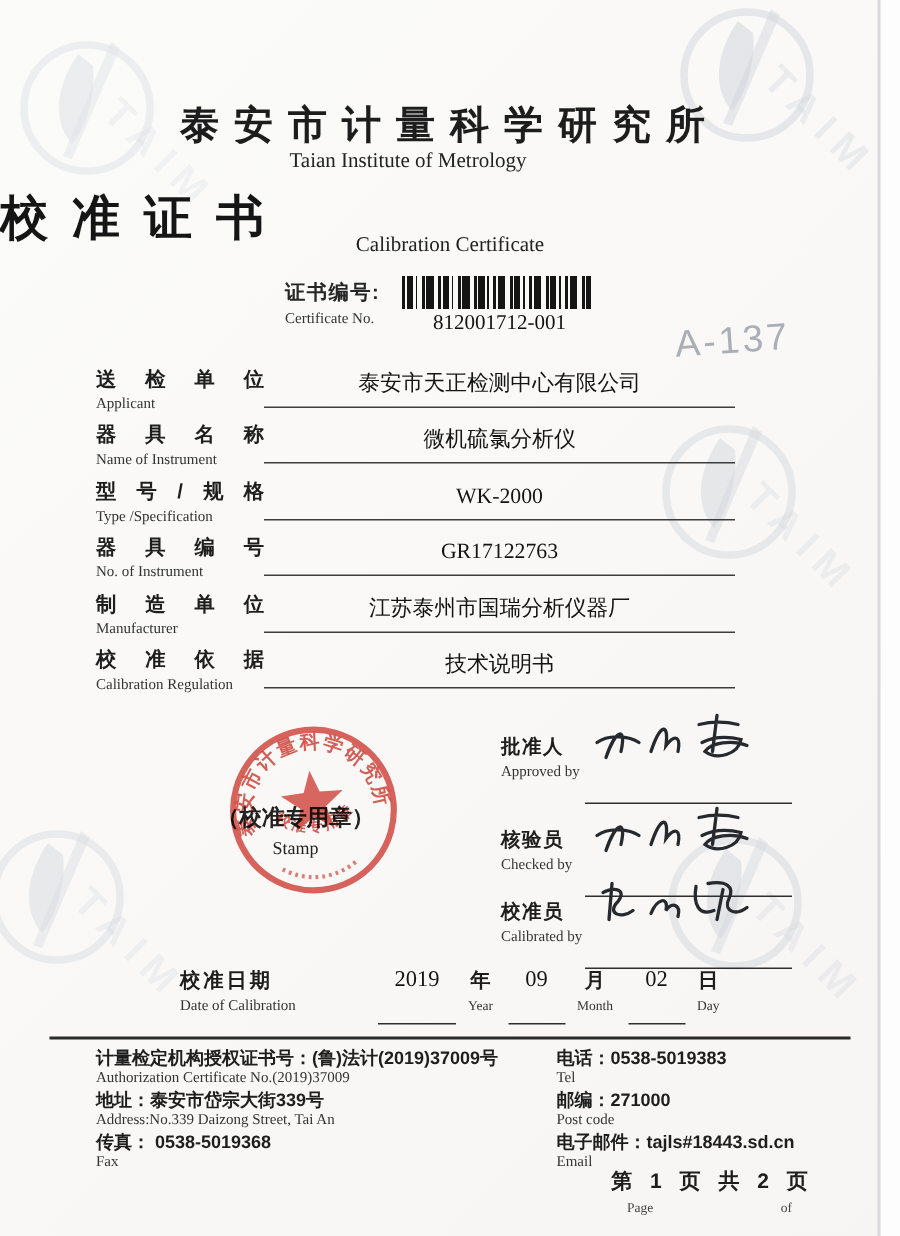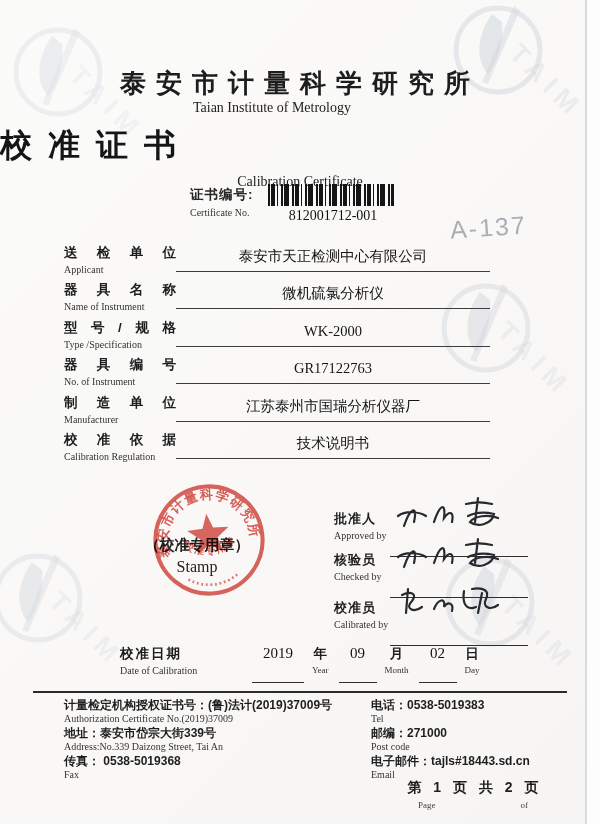--- a/index.html
+++ b/index.html
@@ -18,21 +18,21 @@
     font-weight:bold;font-size:27px;letter-spacing:7px;color:rgba(168,176,190,0.34);
     font-family:"Liberation Sans",sans-serif;
   }
   
   .org-cn{position:absolute;left:0;top:66px;width:600px;text-align:center;
     font-size:26px;font-weight:700;letter-spacing:10px;color:#1d1d1d;}
   .org-en{position:absolute;left:0;top:100px;width:544px;text-align:center;
     font-family:"Liberation Serif",serif;font-size:14px;color:#222;}
   .title-cn{position:absolute;left:0;top:124px;width:600px;text-align:left;
     font-size:32px;font-weight:700;letter-spacing:16px;color:#151515;font-family:Liberation Serif, serif;}
-  .title-en{position:absolute;left:0;top:174px;width:600px;text-align:center;
+  .title-en{position:absolute;left:0;top:156px;width:600px;text-align:center;
     font-family:"Liberation Serif",serif;font-size:14px;color:#222;}
   
   .certno-label{position:absolute;left:190px;top:186px;}
   .certno-label .cn{font-size:13.5px;font-weight:700;letter-spacing:1px;}
   .certno-label .en{font-family:"Liberation Serif",serif;font-size:10px;color:#333;margin-top:3px;}
   .barcode{position:absolute;left:268px;top:184px;width:126px;height:22px;
     background:repeating-linear-gradient(90deg,
       #151515 0 2px,transparent 2px 3px,#151515 3px 7px,transparent 7px 9px,
       #151515 9px 10px,transparent 10px 13px,#151515 13px 15px,transparent 15px 16px,
       #151515 16px 21px,transparent 21px 24px);}
@@ -47,21 +47,21 @@
   .f-label{position:absolute;left:64px;top:3px;width:112px;}
   .f-label .cn{font-size:13.5px;font-weight:700;text-align:justify;text-align-last:justify;color:#1e1e1e;}
   .f-label .en{font-family:"Liberation Serif",serif;font-size:10px;color:#333;margin-top:2px;}
   .f-value{position:absolute;left:176px;top:0;width:314px;height:30px;
     border-bottom:1.6px solid #3d3d3d;text-align:center;
     font-family:"Liberation Serif",serif;font-size:14.5px;color:#141414;
     line-height:30px;}
   
   .stamp-printed{position:absolute;left:126px;top:536px;width:142px;text-align:center;z-index:1;}
   .stamp-printed .cn{font-size:15px;font-weight:700;color:#222;}
-  .stamp-printed .en{font-family:"Liberation Serif",serif;font-size:16px;color:#222;margin-top:3px;}
+  .stamp-printed .en{font-family:"Liberation Serif",serif;font-size:12px;color:#222;margin-top:3px;}
   .seal{position:absolute;left:150px;top:481px;width:118px;height:118px;z-index:2;
     mix-blend-mode:multiply;opacity:.85;}
   
   .sigrow{position:absolute;left:334px;width:200px;height:48px;}
   .sig-label .cn{font-size:13px;font-weight:700;letter-spacing:1px;color:#1e1e1e;}
   .sig-label .en{font-family:"Liberation Serif",serif;font-size:10px;color:#333;margin-top:2px;}
   .sig-line{position:absolute;left:56px;top:14px;width:138px;height:32px;border-bottom:1.4px solid #2e2e2e;}
   .sig-scribble{position:absolute;left:60px;top:-18px;}
   
   .date-label{position:absolute;left:120px;top:645px;}
@@ -206,21 +206,21 @@
         </text>
         <path id="sealBottom" d="M 30,62 A 42 42 0 0 0 100,62" fill="none" stroke="none"></path>
         <text font-size="11" font-weight="bold" letter-spacing="2" stroke="none" opacity="0.9" font-family="Liberation Sans, sans-serif">
           <textPath href="#sealBottom" startOffset="12%">校准专用章</textPath>
         </text>
         <path d="M 38,106 A 48 48 0 0 0 92,106" fill="none" stroke-width="3" stroke-dasharray="2 3" opacity="0.75"></path>
       </g>
     </svg>
   </div>
 
-  <div class="sigrow" style="top:510px;">
+  <div class="sigrow" style="top:489px;">
     <div class="sig-label">
       <div class="cn">批准人</div>
       <div class="en">Approved by</div>
     </div>
     <div class="sig-line"></div>
     <svg class="sig-scribble" width="120" height="44" viewBox="0 0 120 44">
       <g fill="none" stroke="#26292e" stroke-width="2.2" stroke-linecap="round">
         <path d="M10 34 C16 16,24 12,20 30 M4 24 C12 18,26 20,32 24"></path>
         <path d="M40 30 C46 12,52 10,50 26 C56 18,60 20,58 30"></path>
         <path d="M72 12 C80 10,90 10,98 12 M84 6 L81 30 M74 24 C82 20,92 20,100 22 C98 32,84 36,76 30 C80 24,94 22,104 26"></path>

